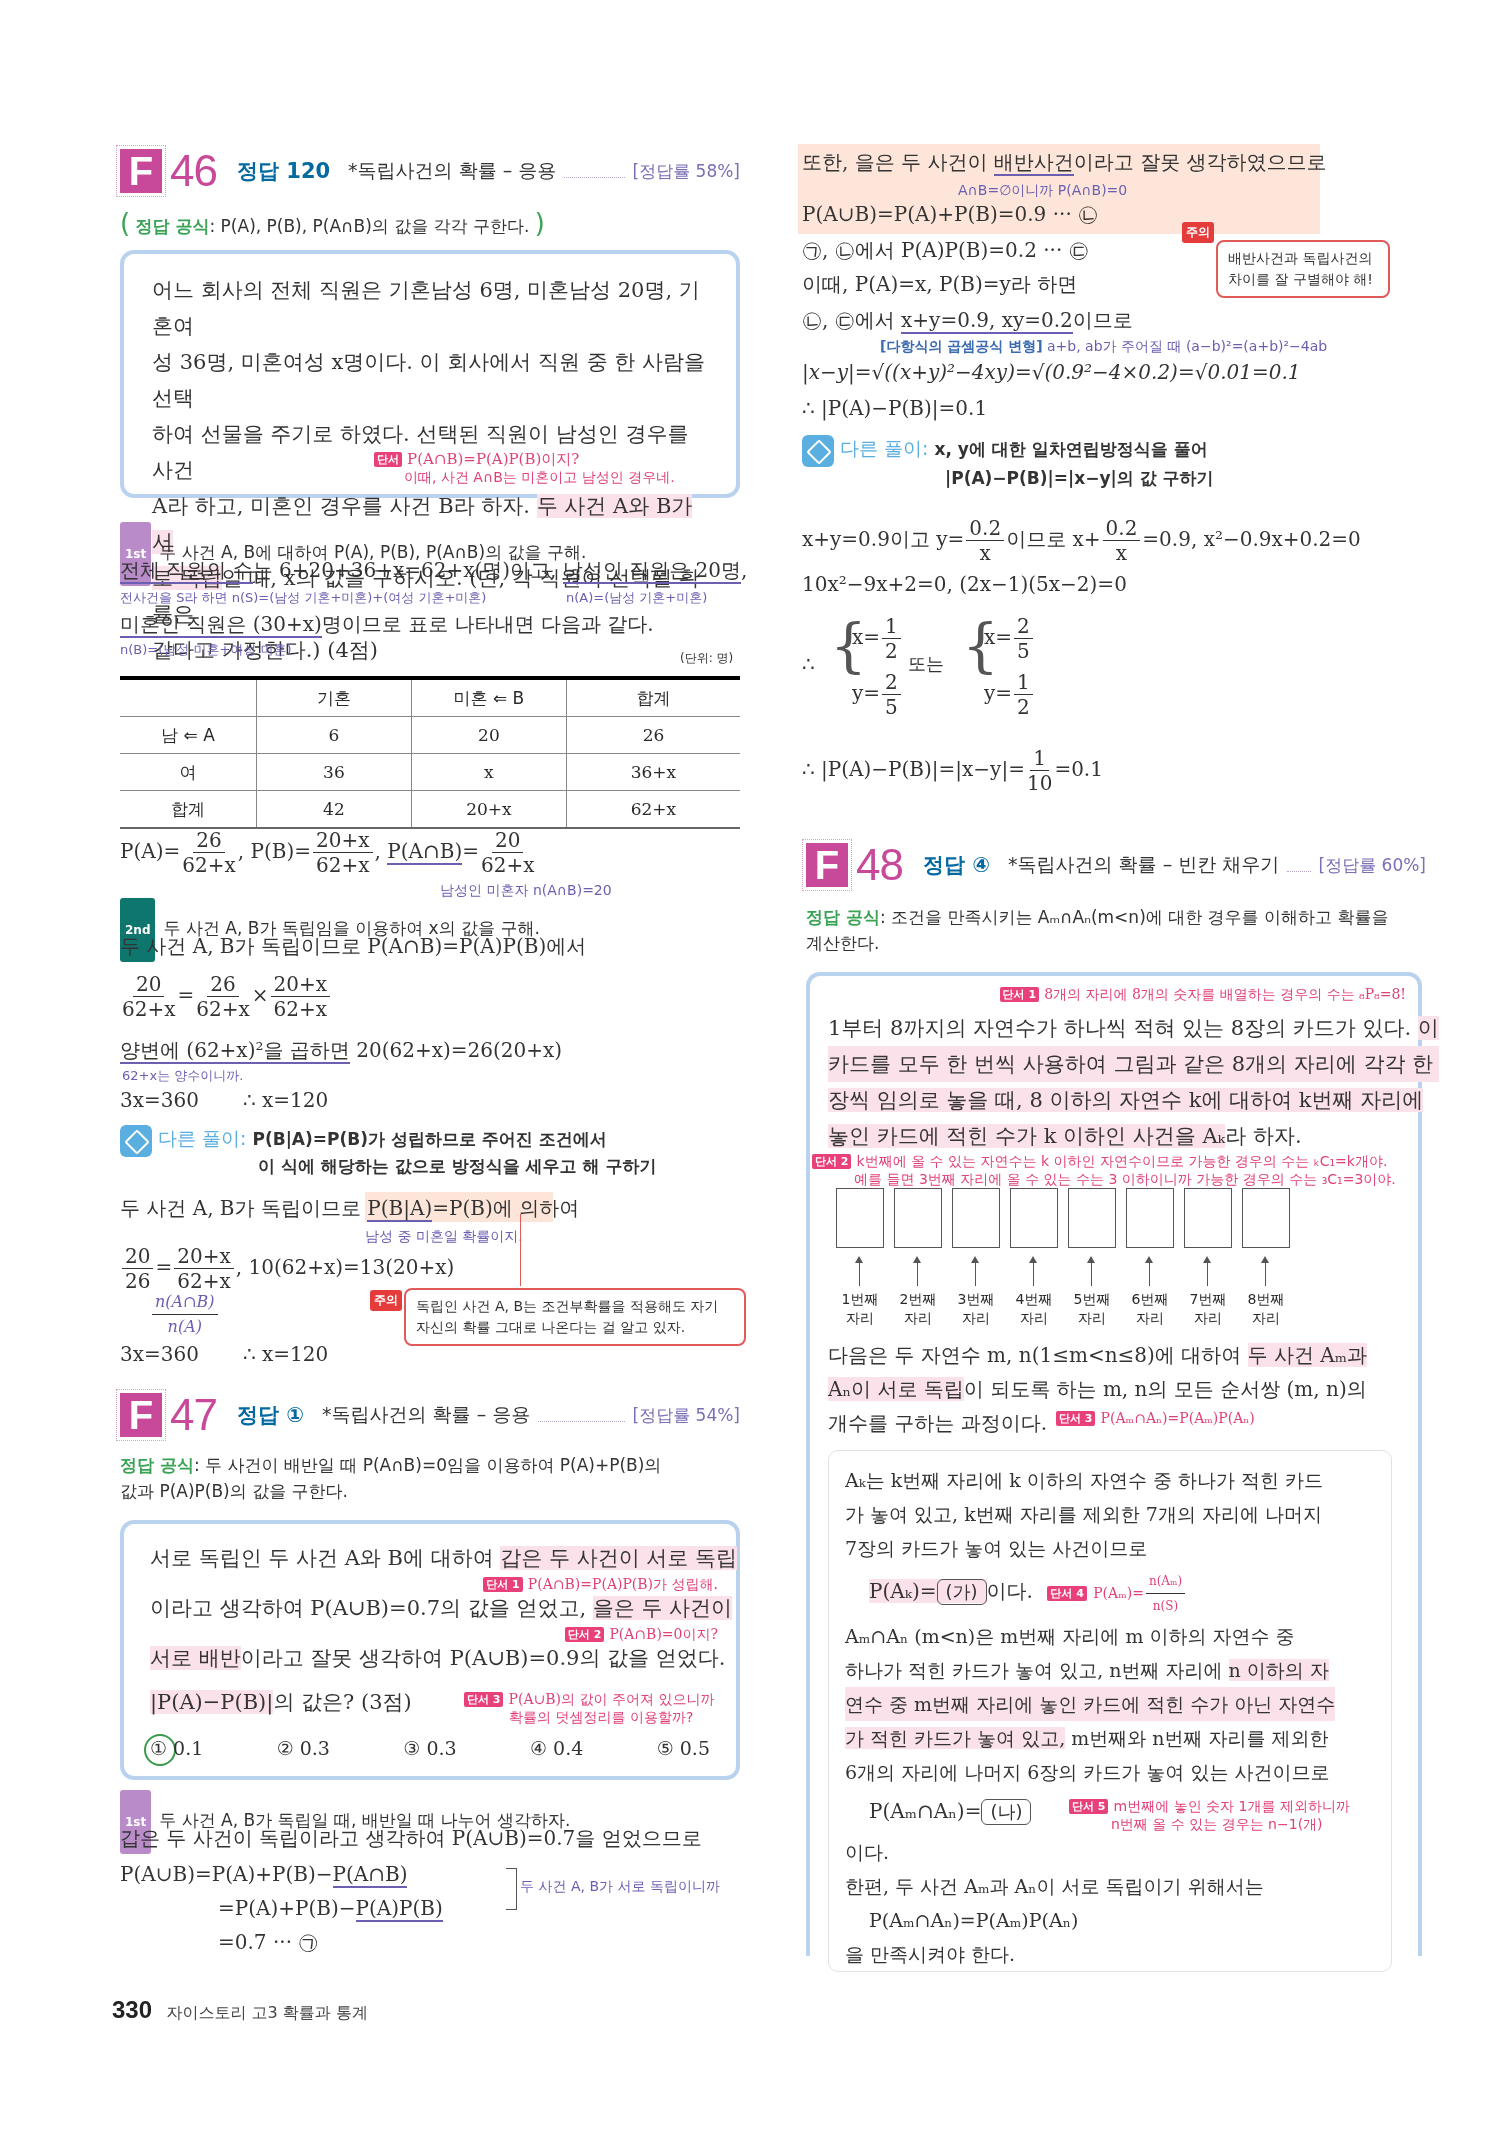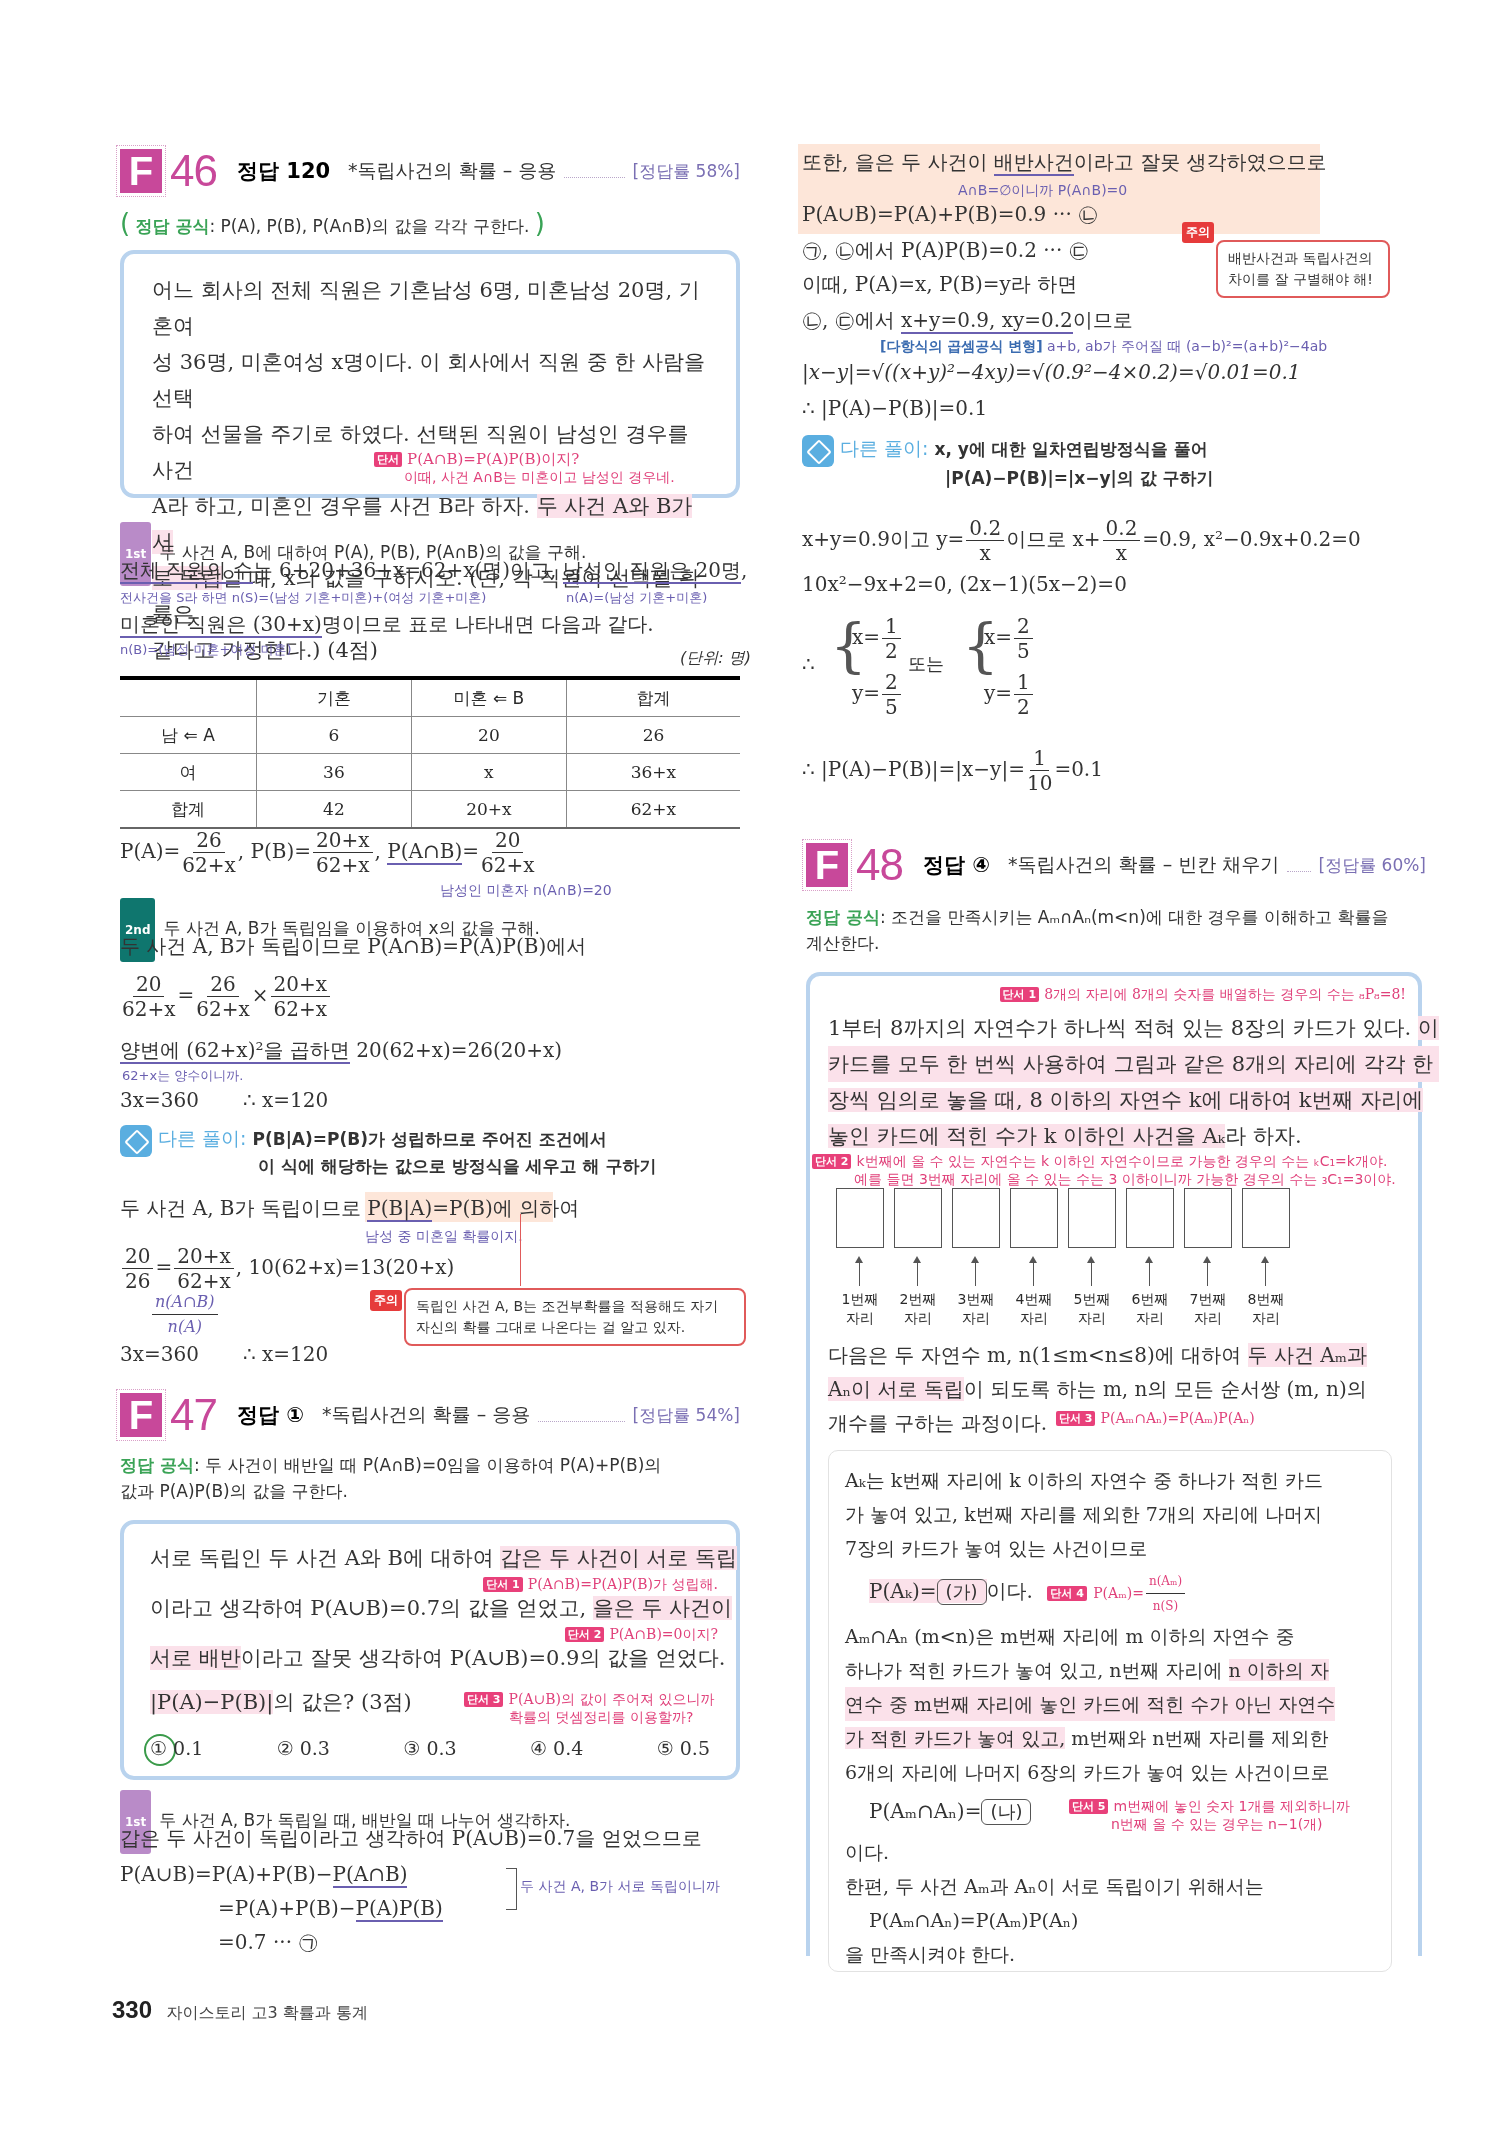--- a/index.html
+++ b/index.html
@@ -6,21 +6,21 @@
   body{width:1510px;height:2130px;background:#fff;position:relative;overflow:hidden;
        font-family:"DejaVu Serif","Liberation Serif",serif;color:#2a2a2a;}
   .abs{position:absolute;}
   .it{font-style:italic;}
   
   .phead{position:absolute;display:flex;align-items:center;height:50px;}
   .fbox{width:42px;height:44px;background:#c8489a;color:#fff;font-family:"Liberation Sans",sans-serif;
         font-weight:bold;font-size:40px;display:flex;align-items:center;justify-content:center;
         outline:1px dotted #d9a0c8;outline-offset:3px;}
   .pnum{font-family:"Liberation Sans",sans-serif;font-size:44px;color:#c8489a;margin-left:8px;letter-spacing:-1px;}
-  .ans{font-family:"DejaVu Sans",sans-serif;font-weight:bold;font-size:21px;margin-left:20px;color:#000000;}
+  .ans{font-family:"DejaVu Sans",sans-serif;font-weight:bold;font-size:21px;margin-left:20px;color:#0369a1;}
   .topic{font-family:"DejaVu Sans",sans-serif;font-size:19px;margin-left:18px;color:#333;}
   .dots{flex:1;border-bottom:1px dotted #b9a6c9;margin:0 8px;height:12px;}
   .rate{font-family:"DejaVu Sans",sans-serif;font-size:17px;color:#7a6fb3;}
   .formula{position:absolute;font-family:"DejaVu Sans",sans-serif;font-size:17px;color:#333;line-height:26px;}
   .formula .g{color:#3aa356;font-weight:bold;}
   .brk{color:#3aa356;font-size:26px;}
   .probbox{position:absolute;border:4px solid #b9d3ee;border-radius:14px;background:#fff;}
   .ptext{font-size:21px;line-height:36px;color:#333;}
   .hl{background:#fbe1ea;}
   .pink{color:#e0407a;}
@@ -98,21 +98,21 @@
 </div>
 <div class="line" style="left:120px;top:556px;">
   <span class="ul">전체 직원의 수</span><span>는 6+20+36+x=62+x(명)이고, </span><span class="ul">남성인 직원은 20명</span><span>,</span>
 </div>
 <div class="line sm" style="left:120px;top:584px;font-size:13px;">전사건을 S라 하면 n(S)=(남성 기혼+미혼)+(여성 기혼+미혼)</div>
 <div class="line sm" style="left:566px;top:584px;font-size:13px;">n(A)=(남성 기혼+미혼)</div>
 <div class="line" style="left:120px;top:610px;">
   <span class="ul">미혼인 직원은 (30+x)</span><span>명이므로 표로 나타내면 다음과 같다.</span>
 </div>
 <div class="line sm" style="left:120px;top:636px;font-size:13px;">n(B)=(남성 미혼+여성 미혼)</div>
-<div class="line kr" style="left:680px;top:644px;font-size:16px;font-style:italic;">(단위: 명)</div>
+<div class="line kr" style="left:680px;top:644px;font-size:12px;">(단위: 명)</div>
 
 <table class="dt" style="left:120px;top:676px;width:620px;">
   <tbody>
       <tr>
     <td style="width:22%"></td>
     <td class="kr" style="width:25%">기혼</td>
     <td class="kr" style="width:25%">미혼 ⇐ B</td>
     <td class="kr">합계</td>
   </tr>
   <tr>

